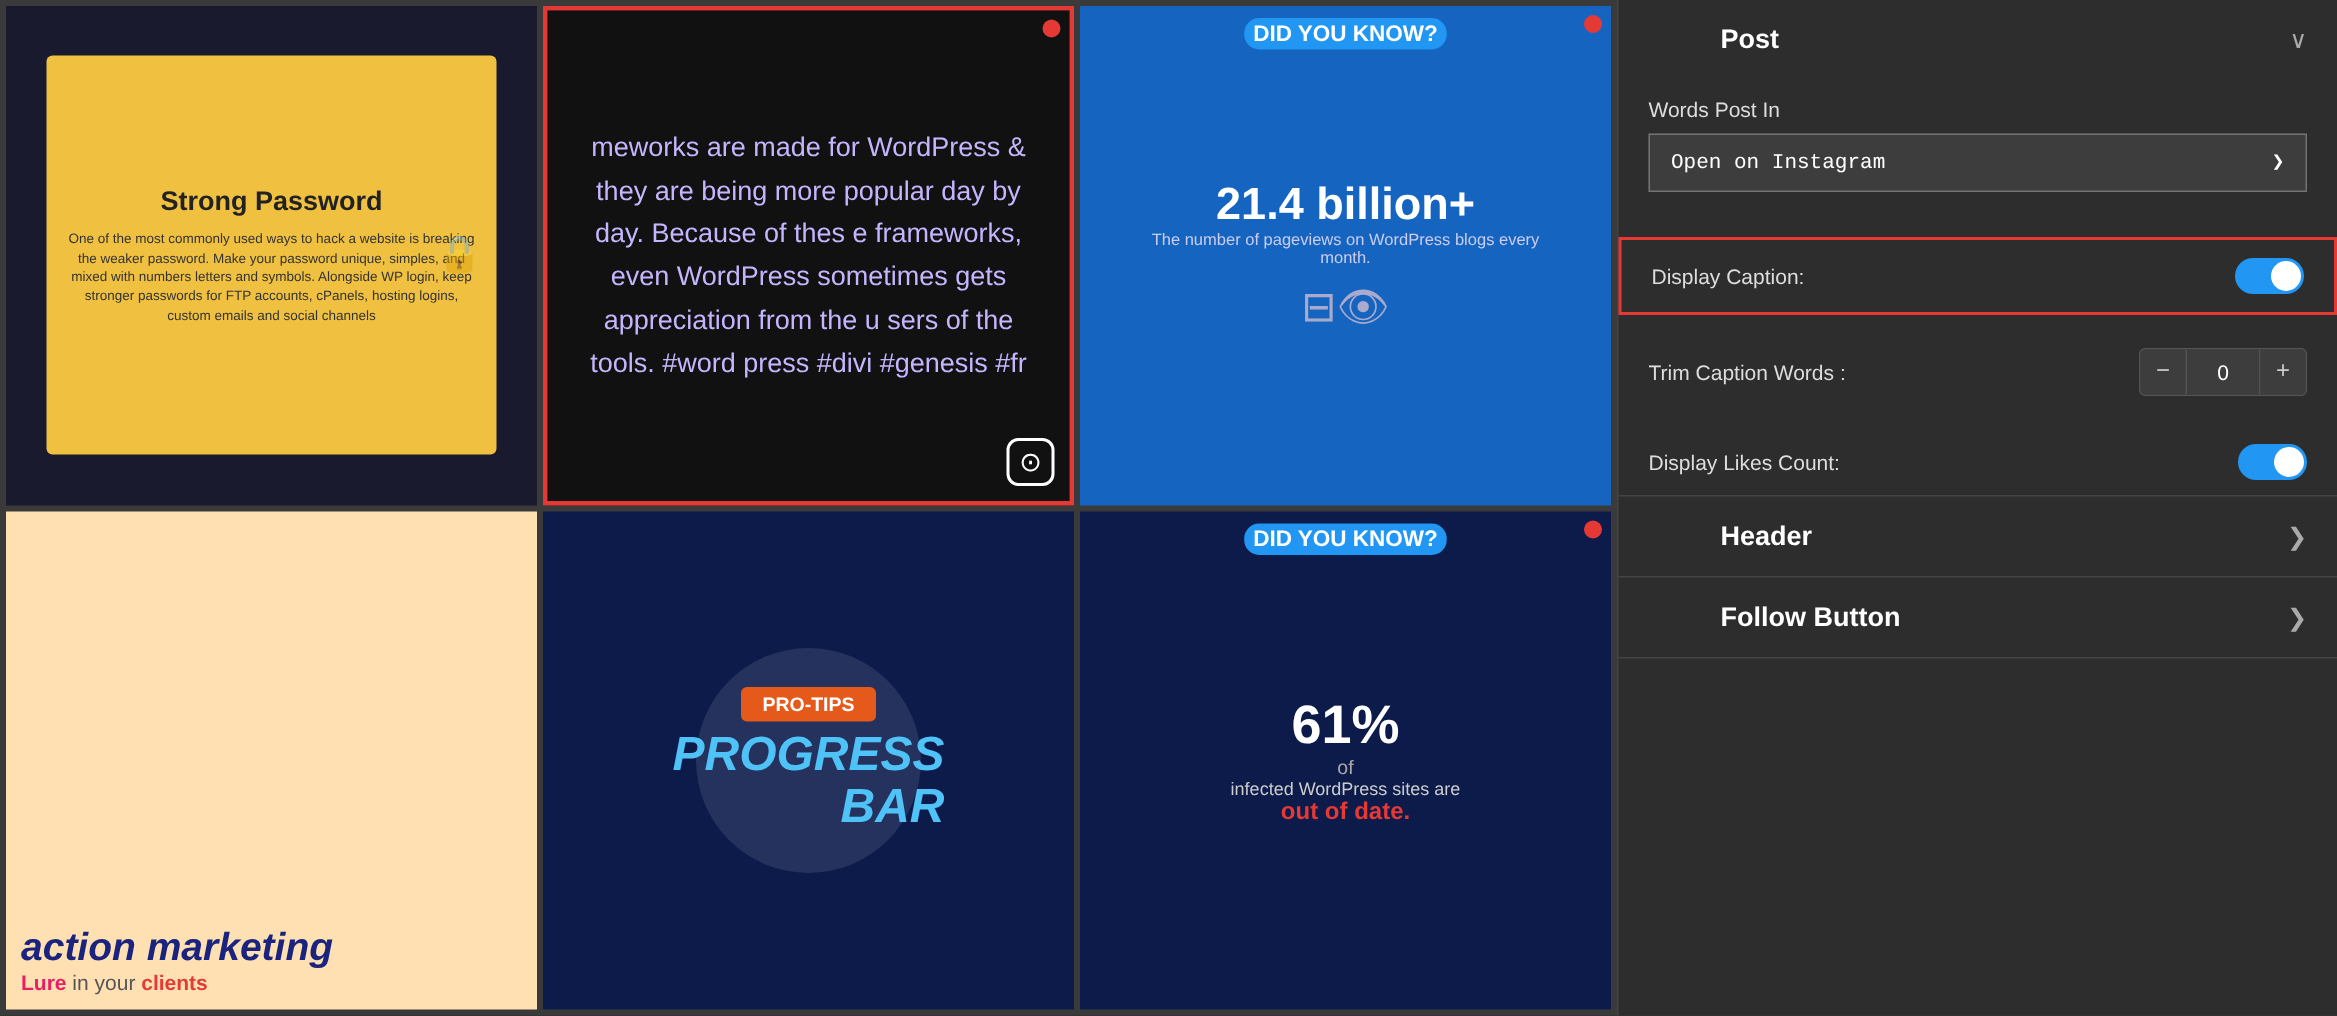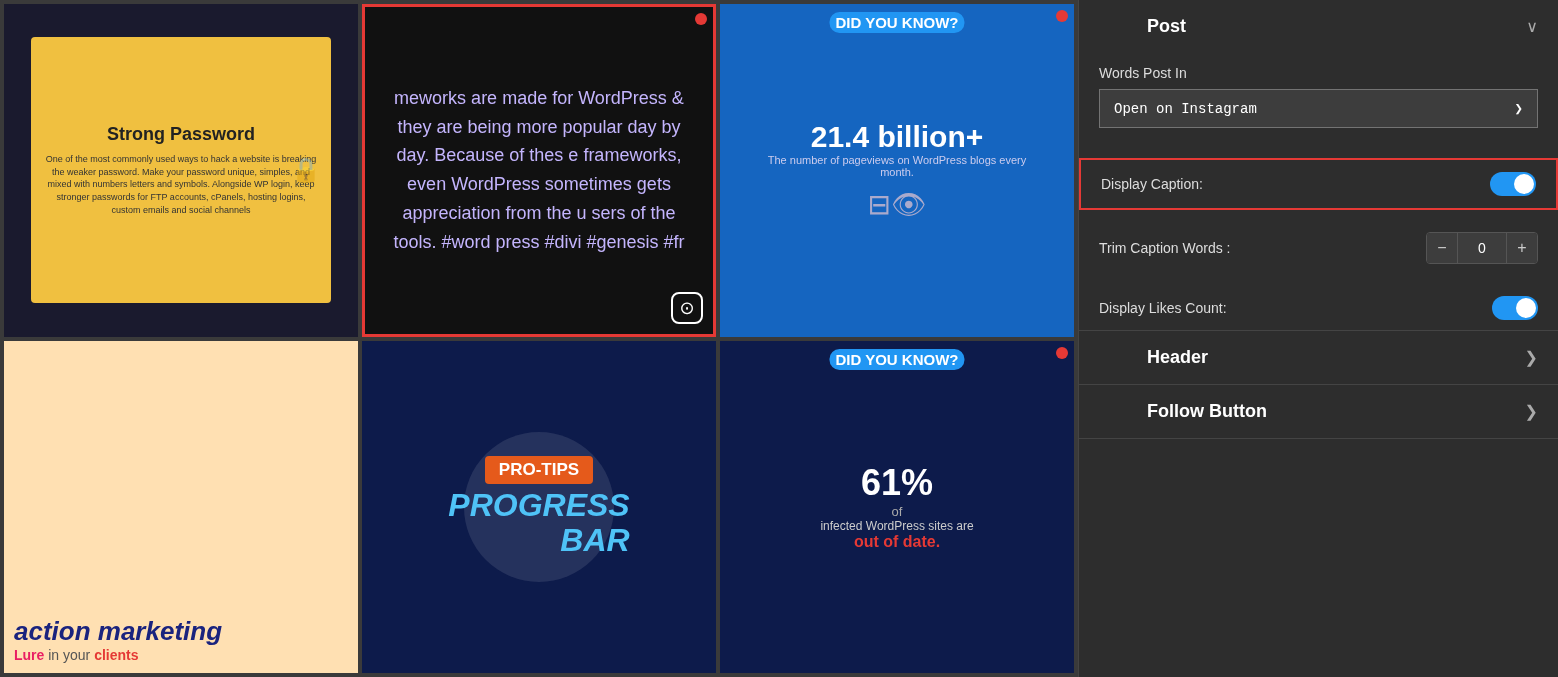--- a/index.html
+++ b/index.html
@@ -192,21 +192,21 @@
     .card-5-inner {
       display: flex;
       flex-direction: column;
       align-items: center;
       justify-content: center;
       gap: 8px;
     }
     .protips-badge {
       background: #e55a1b;
       color: #fff;
-      font-size: 17px;
+      font-size: 13px;
       font-weight: bold;
       padding: 4px 14px;
       border-radius: 4px;
       position: relative;
     }
     .progress-bar-text {
       font-size: 32px;
       font-weight: 900;
       color: #4fc3f7;
       text-align: right;

